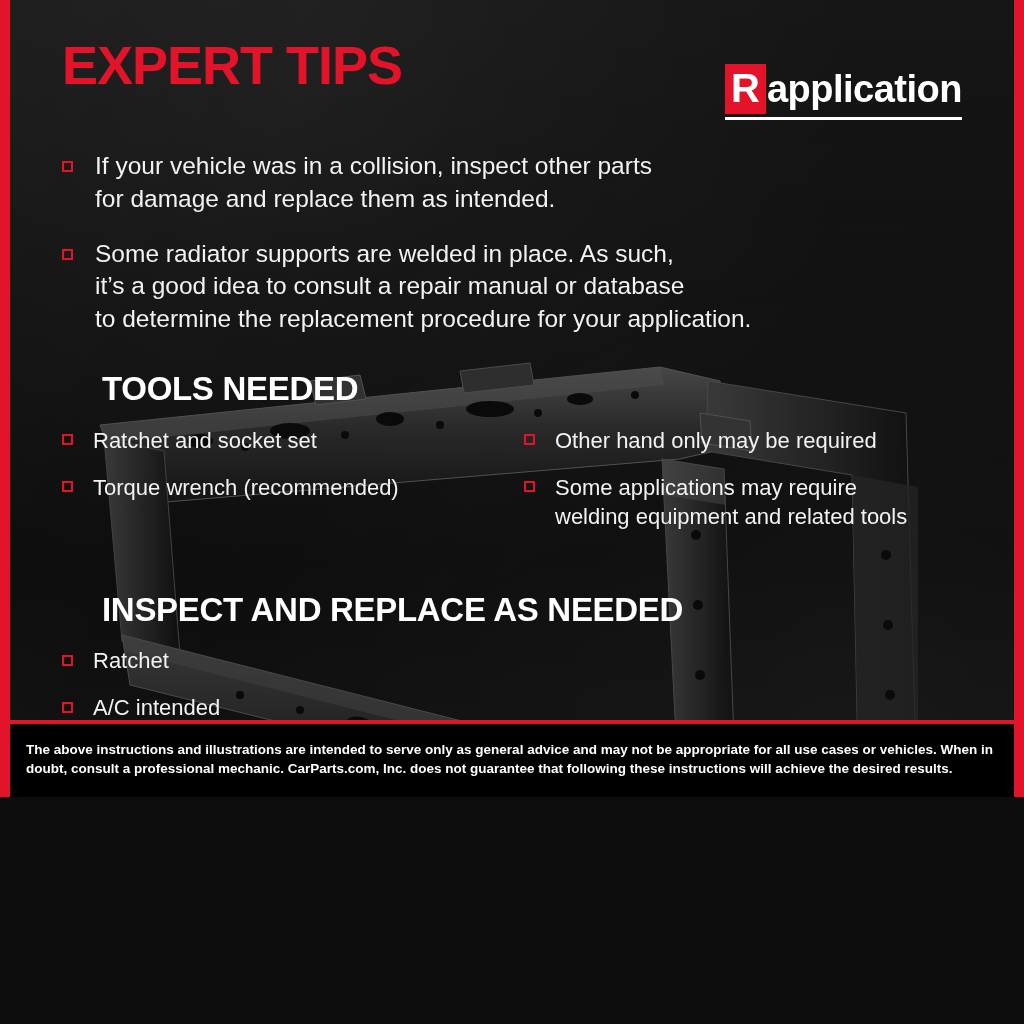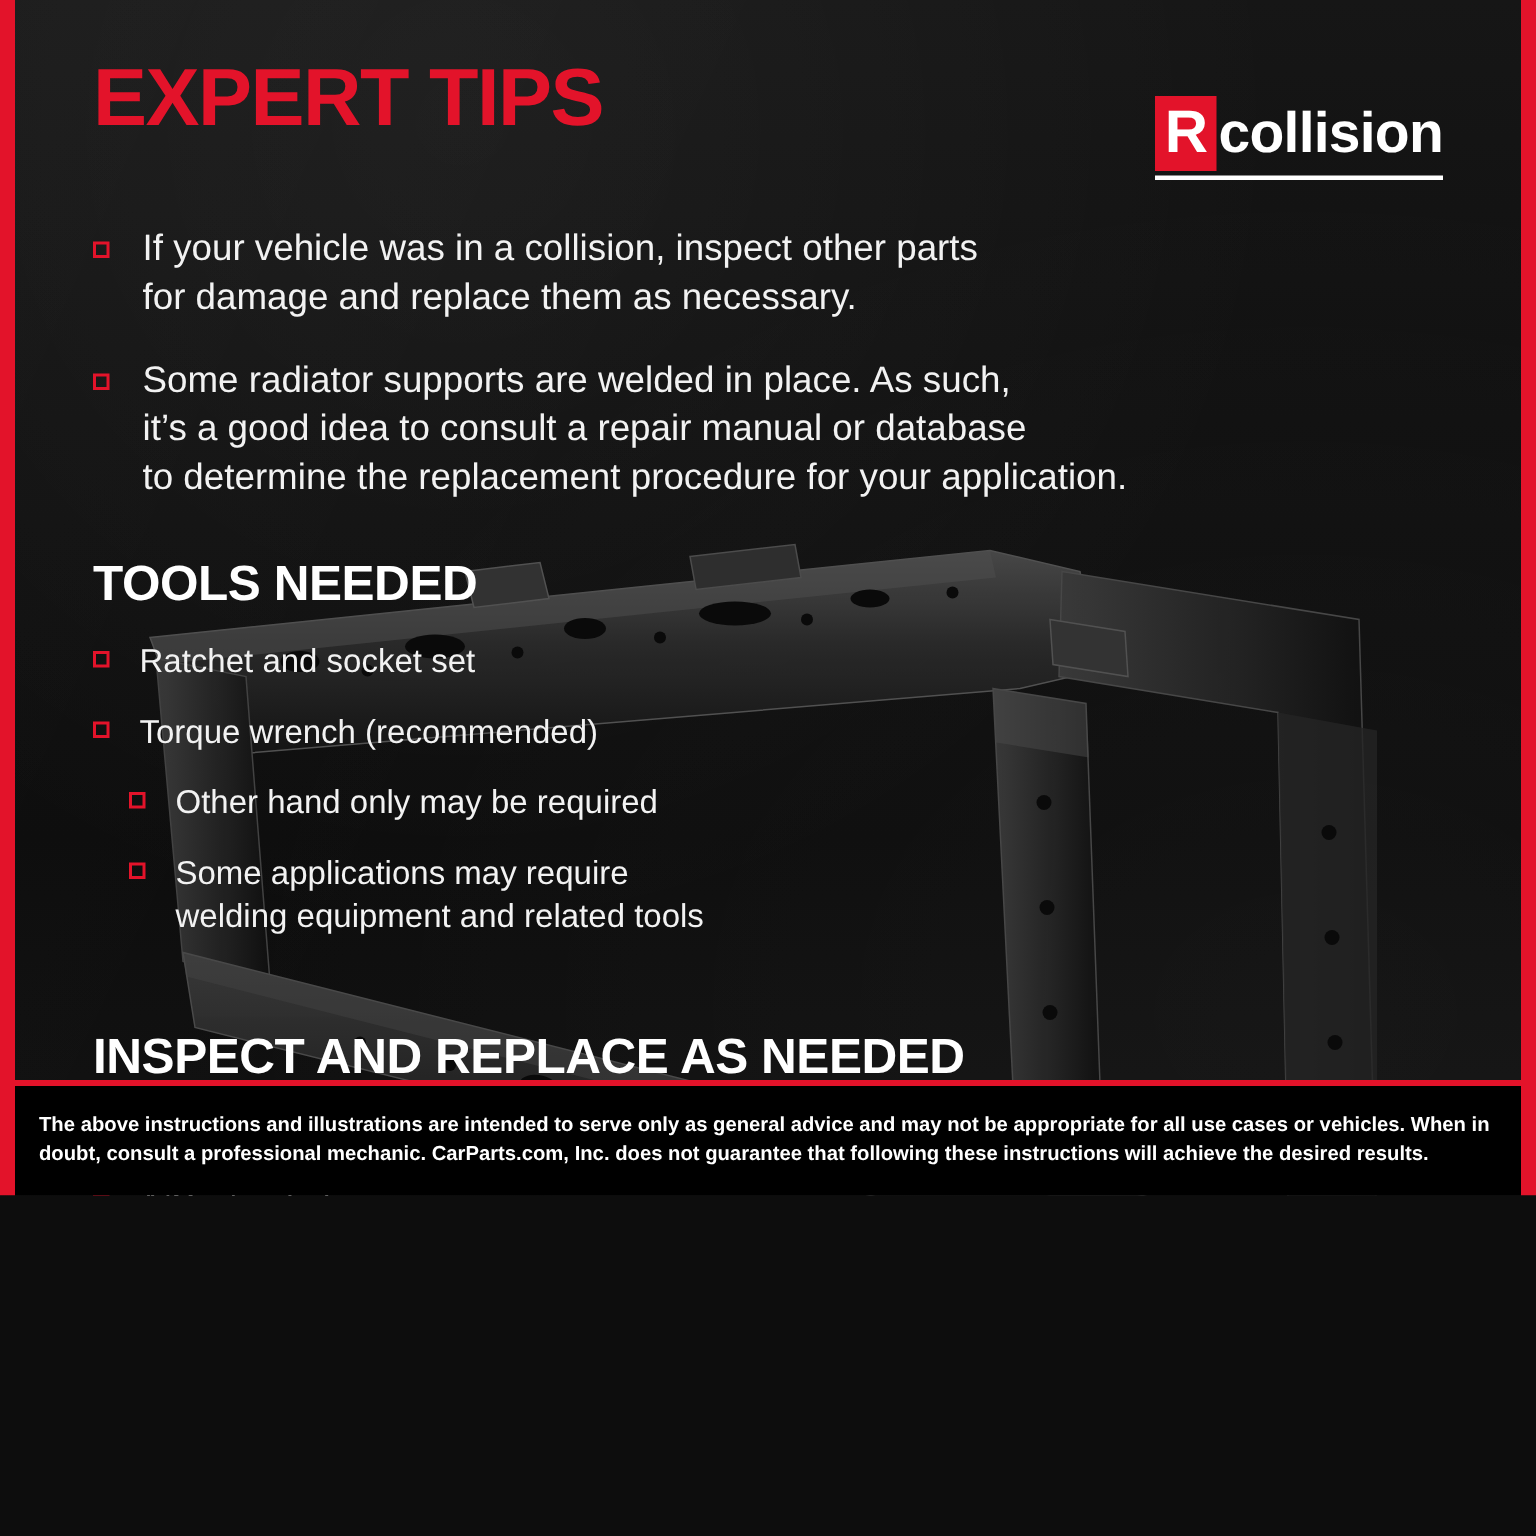--- a/index.html
+++ b/index.html
@@ -85,26 +85,26 @@
     border: 2px solid #e3132a;
     margin-top: 11px; margin-right: 22px;
   }
   .bullet-text {
     color: #f2f2f2; font-size: 24.5px; line-height: 1.34;
     font-weight: 400; white-space: pre-line;
   }
 
   .section-title {
     color: #ffffff; font-weight: 700; font-size: 33px;
-    letter-spacing: -0.3px; margin-top: 22px; margin-bottom: 18px;
+    letter-spacing: -0.3px; margin-top: 22px; margin-bottom: 18px; margin-left: 40px;
   }
   #tools-title { margin-top: 34px; }
   #inspect-title { margin-top: 42px; }
 
-  .two-col { display: flex; flex-direction: column; }
+  .two-col { display: flex; }
   .col { flex: 1; }
   .col-right { padding-left: 24px; }
 
   .tool-item { display: flex; align-items: flex-start; margin-bottom: 18px; }
   .tool-item .sq { margin-top: 8px; margin-right: 20px; }
   .tool-text {
     color: #f2f2f2; font-size: 22px; line-height: 1.32; white-space: pre-line;
   }
 
   .inspect-item { display: flex; align-items: flex-start; margin-bottom: 18px; }
@@ -201,31 +201,31 @@
     <path d="M640 58 L690 66 L692 96 L642 88 Z" fill="#353535" stroke="#555" stroke-width="1"></path>
   </svg>
 
   <div class="content">
 
     <div class="header">
       <div class="title">EXPERT TIPS</div>
       <div class="logo">
         <div class="logo-row">
           <span class="logo-badge">R</span>
-          <span class="logo-word">collision</span>
+          <span class="logo-word">application</span>
         </div>
         <div class="logo-underline"></div>
       </div>
     </div>
 
     <div class="bullet-list">
       <div class="bullet-item">
         <span class="sq"></span>
         <span class="bullet-text">If your vehicle was in a collision, inspect other parts
-for damage and replace them as necessary.</span>
+for damage and replace them as intended.</span>
       </div>
       <div class="bullet-item">
         <span class="sq"></span>
         <span class="bullet-text">Some radiator supports are welded in place. As such,
 it’s a good idea to consult a repair manual or database
 to determine the replacement procedure for your application.</span>
       </div>
     </div>
 
     <div class="section-title" id="tools-title">TOOLS NEEDED</div>

